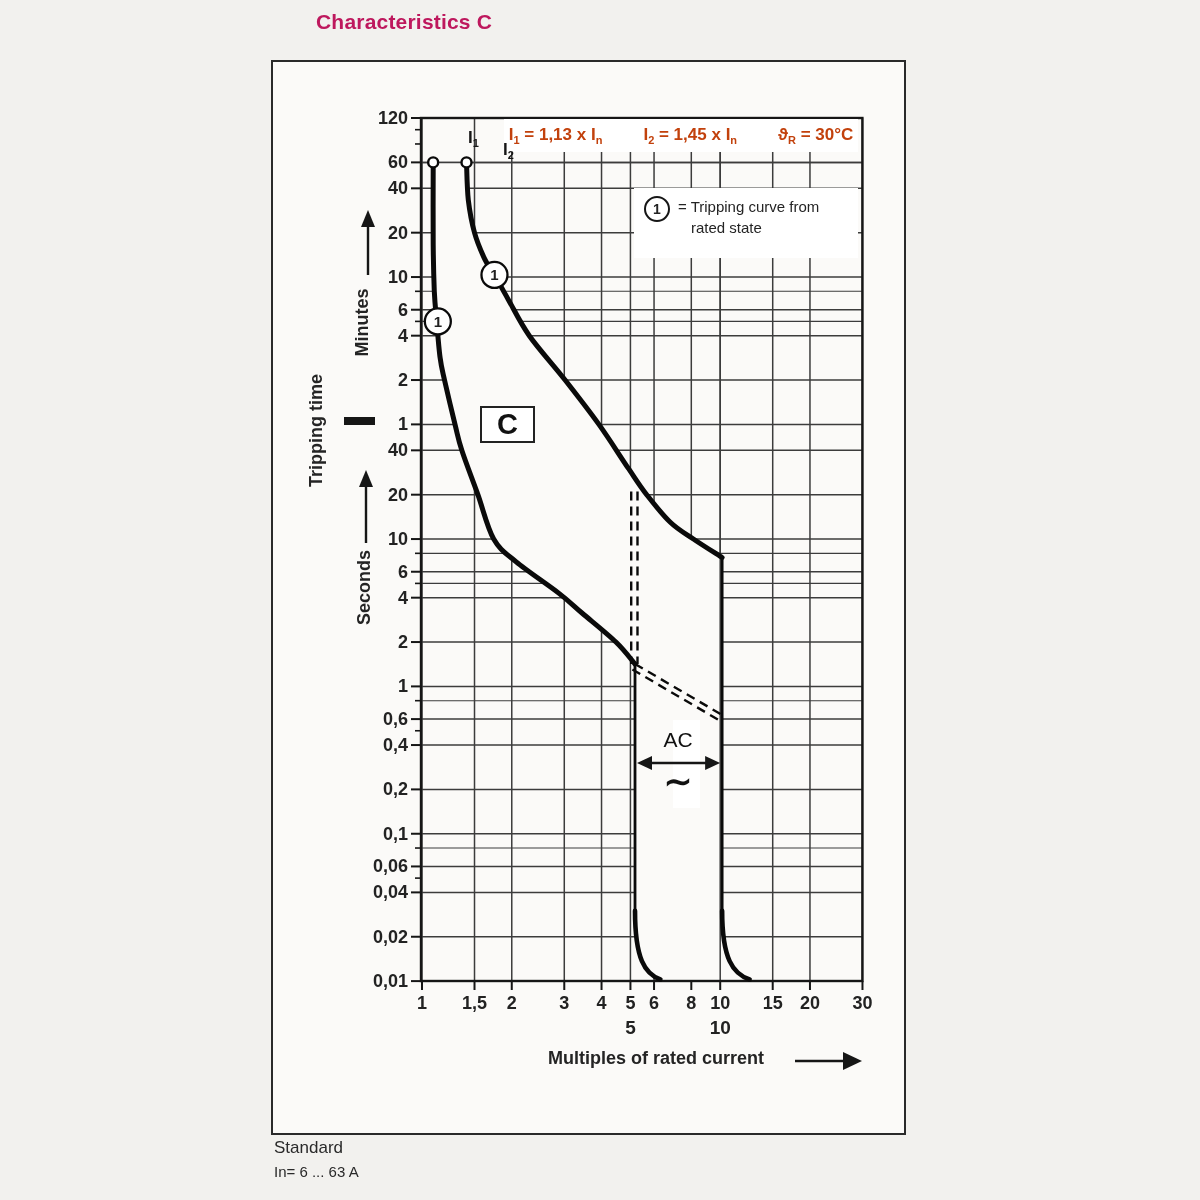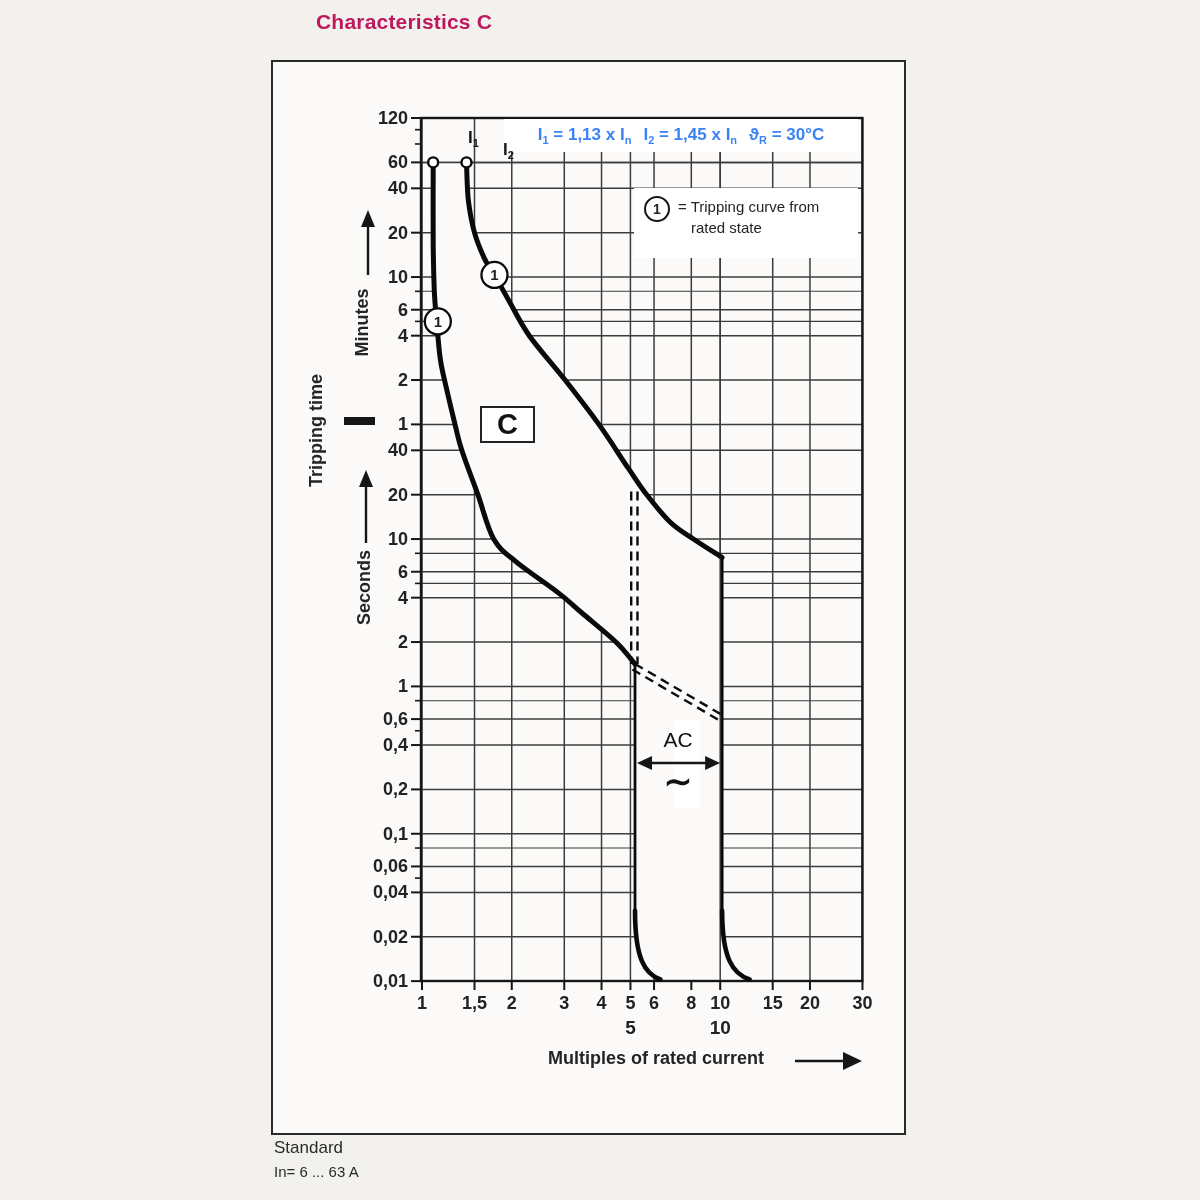--- a/index.html
+++ b/index.html
@@ -10,21 +10,21 @@
   }
   .abs{position:absolute;}
   #page-title{left:274px;top:10px;font-size:21px;font-weight:bold;color:#be185d;letter-spacing:.2px;margin-left:42px;}
   #panel{left:271px;top:60px;width:635px;height:1075px;background:#fbfaf8;border:2px solid #2a2a2a;box-sizing:border-box;}
   #chart-svg{left:0;top:0;width:1200px;height:1200px;}
   .vlabel{transform:rotate(-90deg);transform-origin:center;text-align:center;font-weight:bold;font-size:18px;color:#242424;}
   #y-axis-title{left:236px;top:420px;width:160px;}
   #y-unit-minutes{left:300px;top:312px;width:124px;}
   #y-unit-seconds{left:302px;top:577px;width:124px;}
   #x-axis-title{left:548px;top:1048px;font-size:18px;font-weight:bold;color:#242424;}
-  #formula-box{left:504px;top:119px;width:354px;height:33px;background:#fff;display:flex;align-items:center;justify-content:center;gap:12px;font-size:17px;font-weight:bold;color:#3b82f6;white-space:nowrap;}
+  #formula-box{left:504px;top:119px;width:354px;height:33px;background:#fff;display:flex;align-items:center;justify-content:center;gap:41px;font-size:17px;font-weight:bold;color:#c2410c;white-space:nowrap;}
   sub{font-size:11px;}
   #legend-box{left:634px;top:188px;width:224px;height:70px;background:#fff;display:flex;align-items:flex-start;gap:8px;padding-top:8px;box-sizing:border-box;}
   #legend-box .circ{margin-left:10px;width:22px;height:22px;border:2px solid #161616;border-radius:50%;display:flex;align-items:center;justify-content:center;font-size:14px;font-weight:bold;flex:0 0 auto;background:#fff;}
   #legend-text{font-size:15px;color:#242424;line-height:21px;}
   #legend-line2{padding-left:13px;}
   #region-c-box{left:480px;top:406px;width:55px;height:37px;background:#fff;border:2px solid #222;box-sizing:border-box;display:flex;align-items:center;justify-content:center;font-size:29px;font-weight:bold;color:#111;}
   #ac-label{left:650px;top:728px;width:56px;text-align:center;font-size:21px;font-weight:normal;color:#111;}
   #tilde-label{left:650px;top:764px;width:56px;text-align:center;font-size:34px;font-weight:bold;color:#111;line-height:34px;}
   .i-label{font-size:17px;font-weight:bold;color:#161616;padding-left:44px;}
   #i1-label{left:424px;top:128px;}

